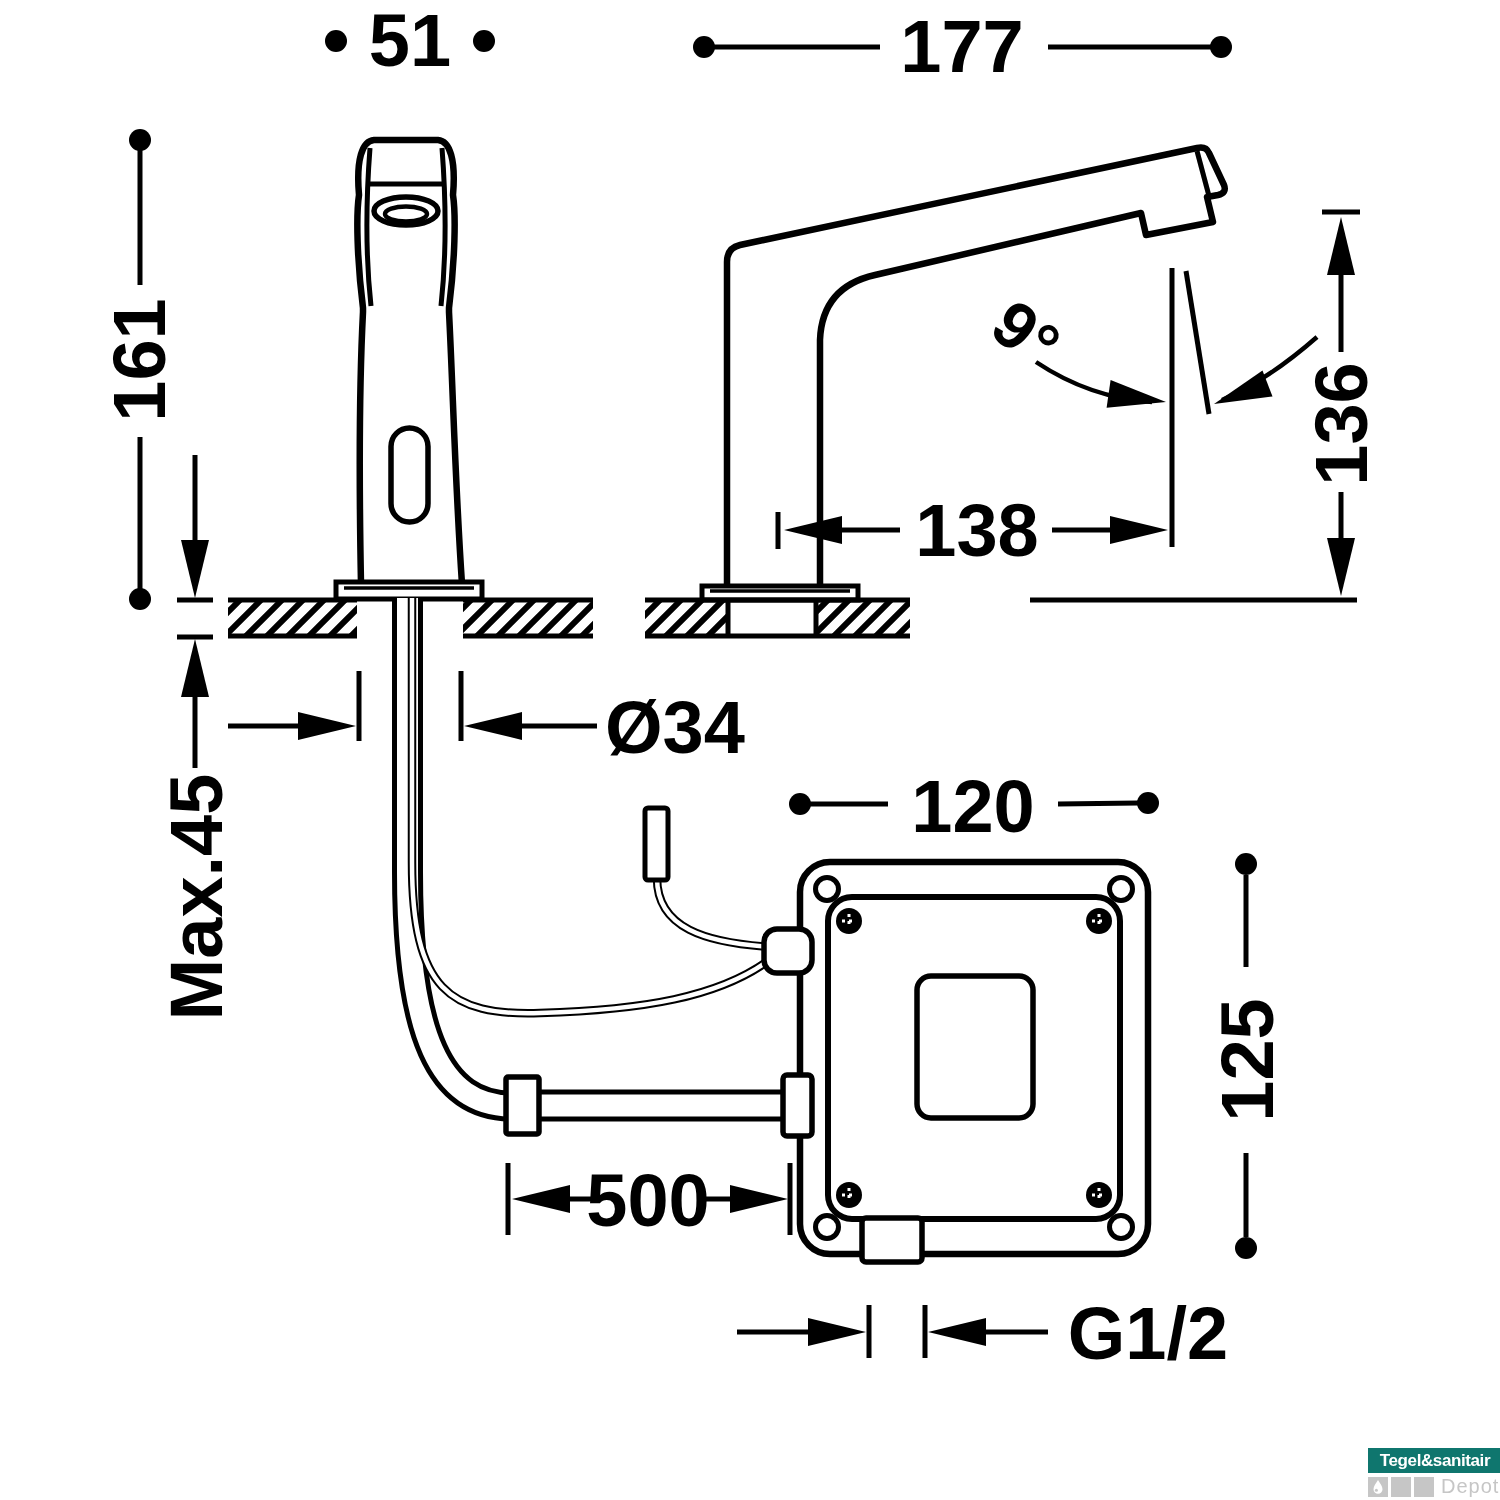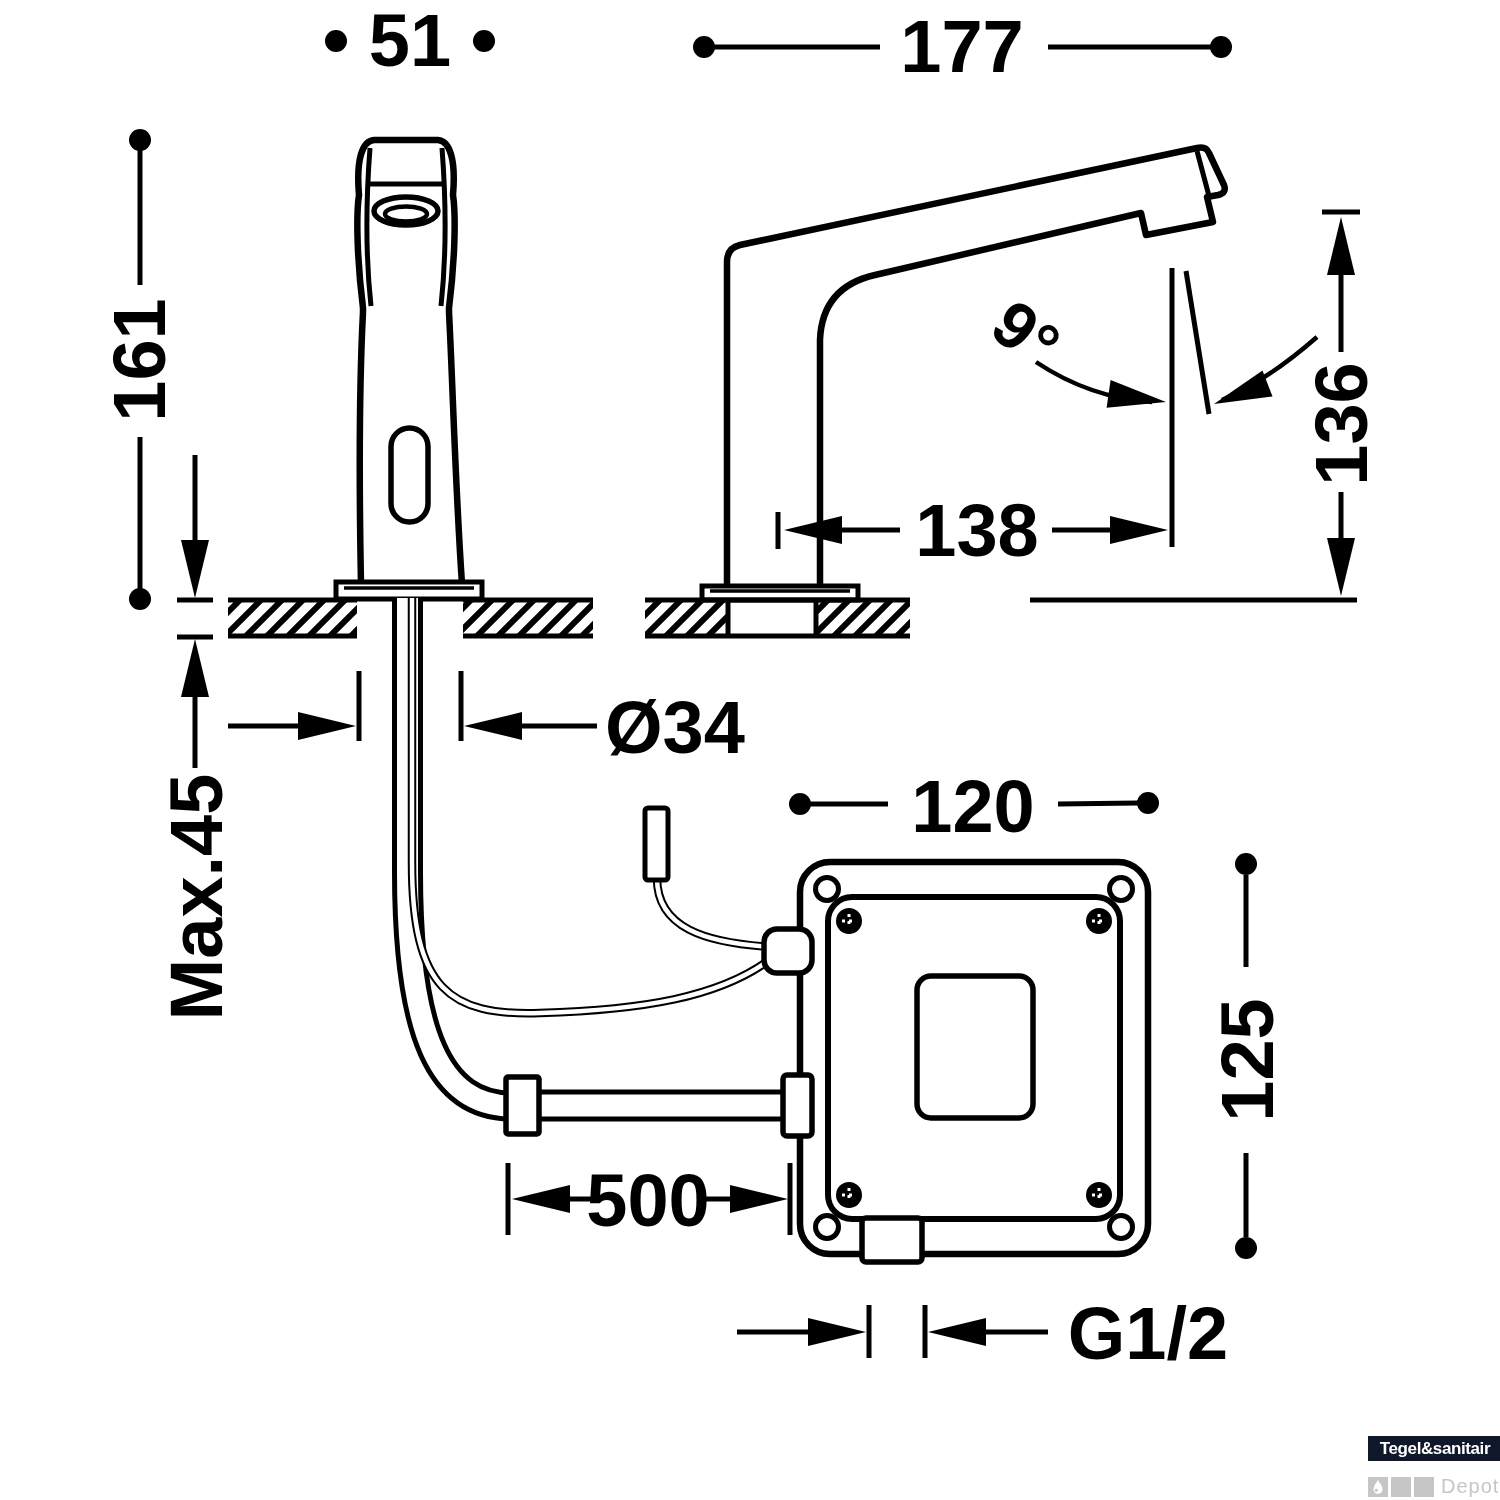--- a/index.html
+++ b/index.html
@@ -4,23 +4,23 @@
 <style>
   html,body{margin:0;padding:0;background:#fff;width:1500px;height:1500px;overflow:hidden;}
   .stage{position:relative;width:1500px;height:1500px;background:#fff;font-family:"Liberation Sans",sans-serif;}
   svg{position:absolute;left:0;top:0;}
   .dim-text{font-family:"Liberation Sans",sans-serif;font-weight:bold;font-size:74px;fill:#000;
             text-anchor:middle;dominant-baseline:central;}
   .angle-text{font-family:"Liberation Sans",sans-serif;font-weight:bold;font-size:66px;fill:#000;
             text-anchor:middle;dominant-baseline:central;}
   
   .watermark{position:absolute;right:0;bottom:2px;width:132px;}
-  .wm-bar{background:#0f172a;color:#fff;font-weight:bold;font-size:17px;letter-spacing:-0.4px;
+  .wm-bar{background:#0f766e;color:#fff;font-weight:bold;font-size:17px;letter-spacing:-0.4px;
           padding:4px 3px 4px 5px;text-align:center;line-height:1;}
-  .wm-row{display:flex;align-items:center;margin-top:14px;}
+  .wm-row{display:flex;align-items:center;margin-top:2px;}
   .wm-sq{width:20px;height:20px;background:#c6c6c6;margin-right:3px;position:relative;}
   .wm-depot{color:#c6c6c6;font-size:20px;font-weight:normal;letter-spacing:1px;margin-left:4px;}
 </style>
 </head>
 <body>
 
 <div class="stage">
 <svg width="1500" height="1500" viewBox="0 0 1500 1500">
   <defs>
     <pattern id="hatch" width="21" height="21" patternUnits="userSpaceOnUse">

